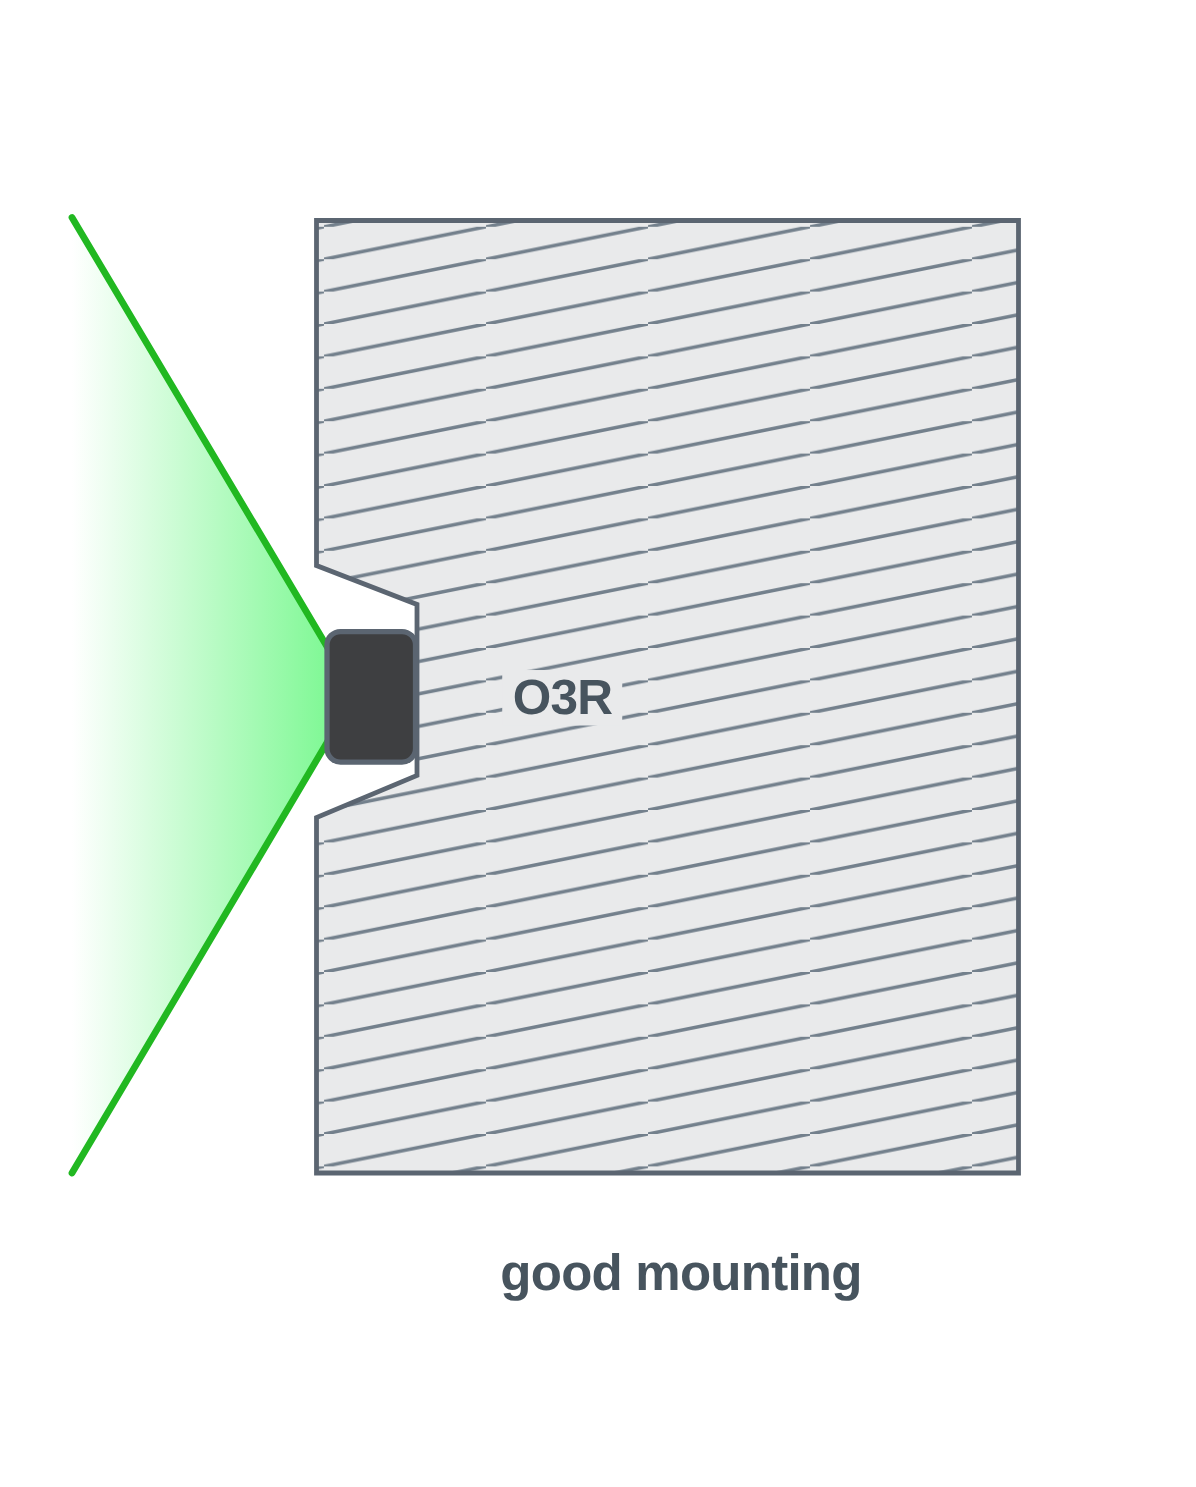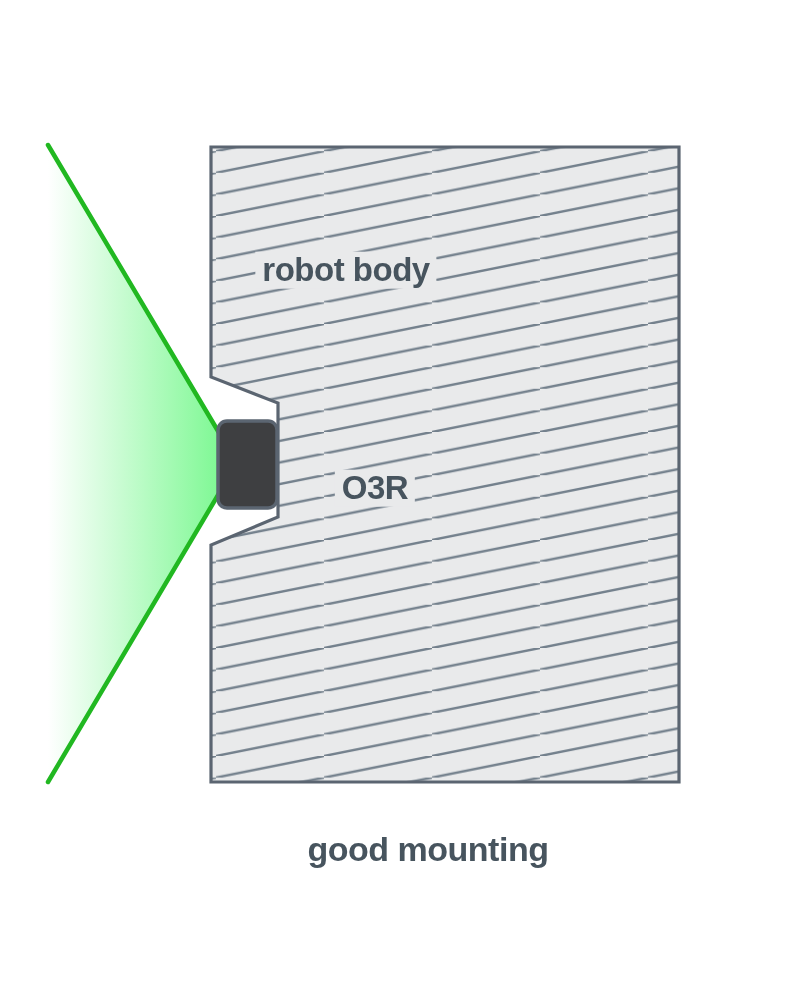--- a/index.html
+++ b/index.html
@@ -26,24 +26,24 @@
     background: #e9eaeb;
     color: #47545e;
     font-size: 33px;
     font-weight: bold;
     letter-spacing: -0.5px;
     white-space: nowrap;
     padding: 1px 7px;
     line-height: 1.05;
   }
   .robot-body-label { left: 346px; top: 270px; }
-  .o3r-label       { left: 375px; top: 488px; text-align: center; }
+  .o3r-label       { left: 375px; top: 465px; text-align: center; }
   .caption {
     position: absolute;
-    left: 428px;
+    left: 454px;
     top: 824px;
     transform: translateX(-50%);
     text-align: center;
     color: #47545e;
     font-size: 34px;
     font-weight: bold;
     letter-spacing: -0.5px;
     line-height: 50px;
     white-space: nowrap;
   }
@@ -69,21 +69,20 @@
       <polygon points="48,145 237,463 48,782" fill="url(#coneGrad)"></polygon>
       <line x1="48" y1="145" x2="237" y2="463" stroke="#21b821" stroke-width="4.5" stroke-linecap="round"></line>
       <line x1="48" y1="782" x2="237" y2="463" stroke="#21b821" stroke-width="4.5" stroke-linecap="round"></line>
     </g>
 
     <path d="M 211 147 L 679 147 L 679 782 L 211 782 L 211 545 L 278 517 L 278 403 L 211 377 Z" fill="url(#hatch)" stroke="#5b6571" stroke-width="3.2" stroke-linejoin="miter"></path>
 
     <rect x="218" y="421" width="59" height="87" rx="9" ry="9" fill="#3e3f41" stroke="#5b6571" stroke-width="3.5"></rect>
   </svg>
 
-  <div class="shape-label robot-body-label">robot body</div>
 
   <div class="shape-label o3r-label">O3R</div>
 
   <div class="caption">
     <div>good mounting</div>
   </div>
 
 </div>
 
 </body></html>

